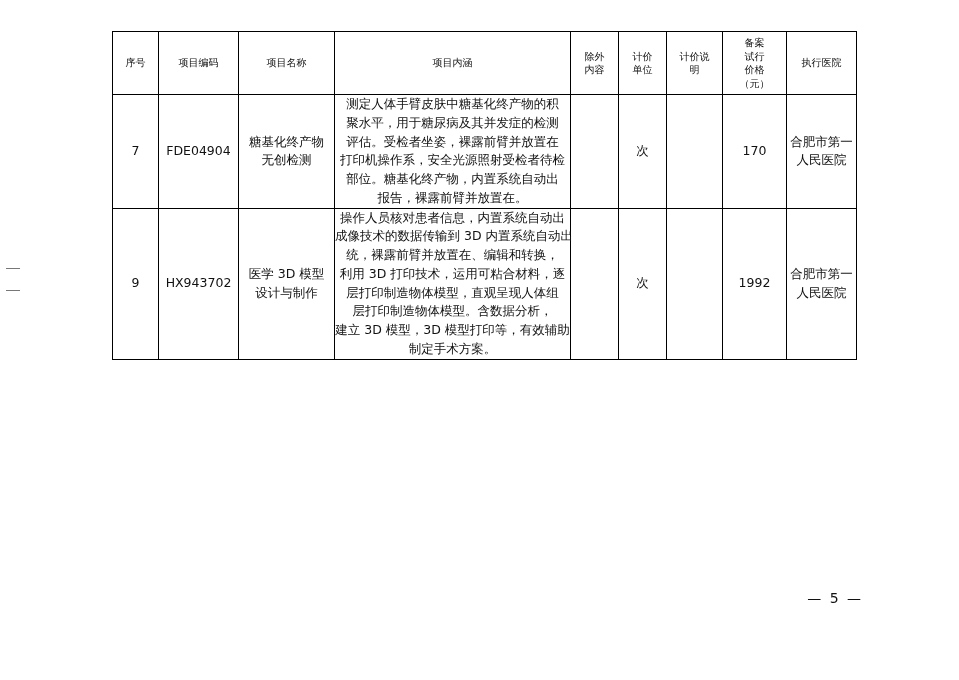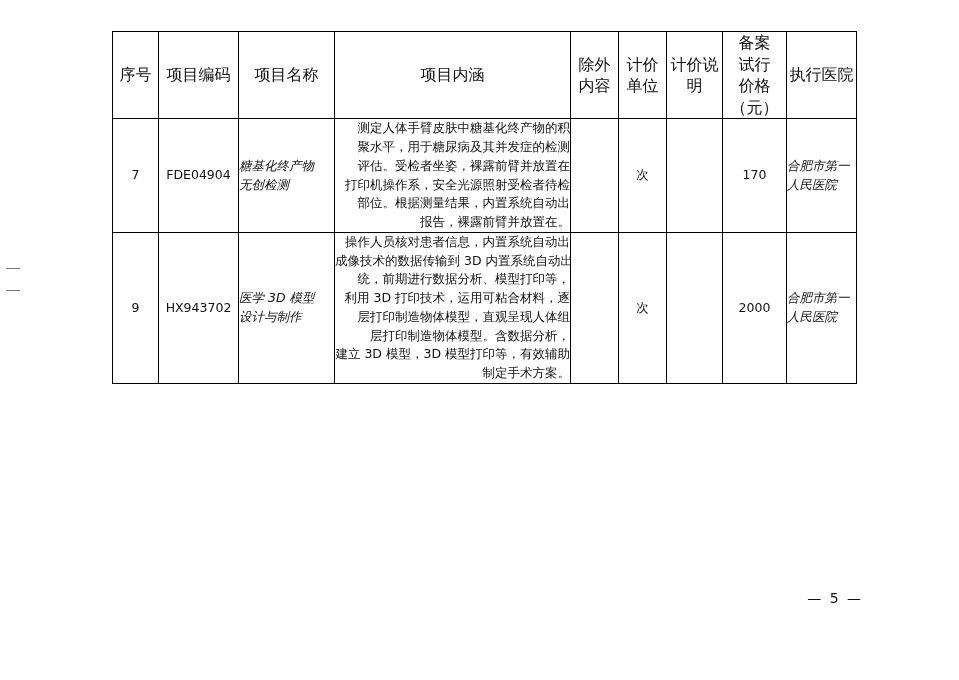--- a/index.html
+++ b/index.html
@@ -54,45 +54,44 @@
   }
 
   thead th {
     text-align: center;
     height: 62px;
   }
   .hdr-inner {
     display: block;
     text-align: center;
     padding: 0 2px;
-    font-size: 16px;
+    font-size: 10px;
     line-height: 1.35;
   }
 
   
   col.c-seq      { width: 46px; }
   col.c-code     { width: 80px; }
   col.c-name     { width: 96px; }
   col.c-content  { width: 236px; }
   col.c-exclude  { width: 48px; }
   col.c-unit     { width: 48px; }
   col.c-note     { width: 56px; }
   col.c-price    { width: 64px; }
   col.c-hospital { width: 70px; }
 
   td.seq, td.code, td.unit, td.price {
     text-align: center;
   }
   td.name, td.hospital {
-    text-align: left;
+    text-align: center;
     padding: 0 4px;
-    font-style: italic;
   }
   td.content {
-    text-align: right;
+    text-align: center;
     padding: 7px 7px 7px 7px;
     line-height: 1.65;
     font-size: 12.5px;
   }
   td.content .ln { display: block; white-space: nowrap; }
 
   .name-line { display: block; }
 
   .page-number {
     position: absolute;
@@ -166,21 +165,21 @@
         <td class="code">FDE04904</td>
         <td class="name">
           <span class="name-line">糖基化终产物</span>
           <span class="name-line">无创检测</span>
         </td>
         <td class="content">
           <span class="ln">测定人体手臂皮肤中糖基化终产物的积</span>
           <span class="ln">聚水平，用于糖尿病及其并发症的检测</span>
           <span class="ln">评估。受检者坐姿，裸露前臂并放置在</span>
           <span class="ln">打印机操作系，安全光源照射受检者待检</span>
-          <span class="ln">部位。根据测量结果，内置系统自动出</span>
+          <span class="ln">部位。糖基化终产物，内置系统自动出</span>
           <span class="ln">报告，裸露前臂并放置在。</span>
         </td>
         <td class="exclude"></td>
         <td class="unit">次</td>
         <td class="note"></td>
         <td class="price">170</td>
         <td class="hospital">
           <span class="name-line">合肥市第一</span>
           <span class="name-line">人民医院</span>
         </td>
@@ -188,31 +187,31 @@
       <tr>
         <td class="seq">9</td>
         <td class="code">HX943702</td>
         <td class="name">
           <span class="name-line">医学 3D 模型</span>
           <span class="name-line">设计与制作</span>
         </td>
         <td class="content">
           <span class="ln">操作人员核对患者信息，内置系统自动出</span>
           <span class="ln">成像技术的数据传输到 3D 内置系统自动出</span>
-          <span class="ln">统，前期进行数据分析、模型打印等，</span>
+          <span class="ln">统，裸露前臂并放置在、编辑和转换，</span>
           <span class="ln">利用 3D 打印技术，运用可粘合材料，逐</span>
           <span class="ln">层打印制造物体模型，直观呈现人体组</span>
           <span class="ln">层打印制造物体模型。含数据分析，</span>
           <span class="ln">建立 3D 模型，3D 模型打印等，有效辅助</span>
           <span class="ln">制定手术方案。</span>
         </td>
         <td class="exclude"></td>
         <td class="unit">次</td>
         <td class="note"></td>
-        <td class="price">2000</td>
+        <td class="price">1992</td>
         <td class="hospital">
           <span class="name-line">合肥市第一</span>
           <span class="name-line">人民医院</span>
         </td>
       </tr>
     </tbody>
   </table>
 
   <div class="page-number">— 5 —</div>
 

